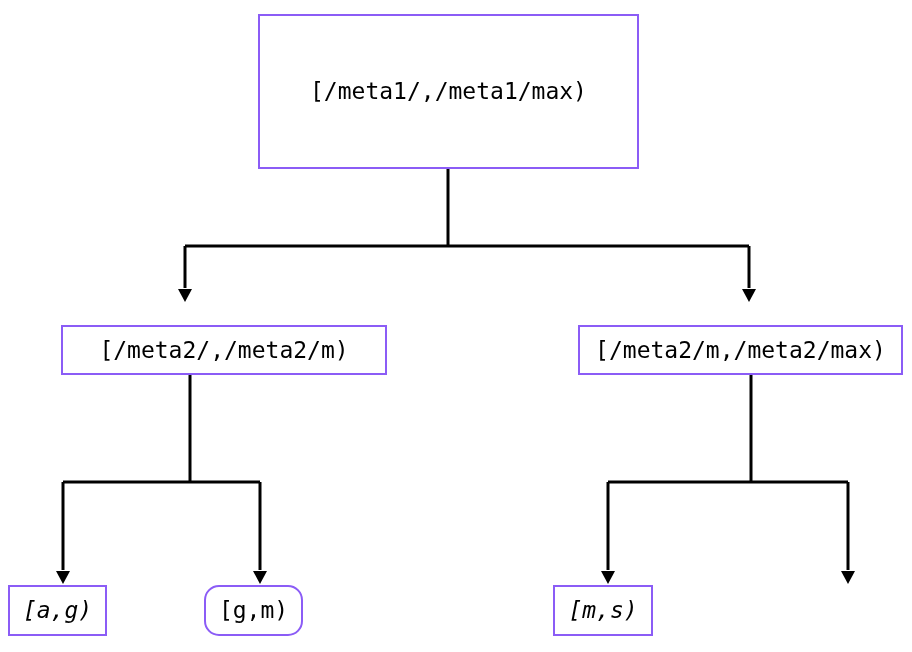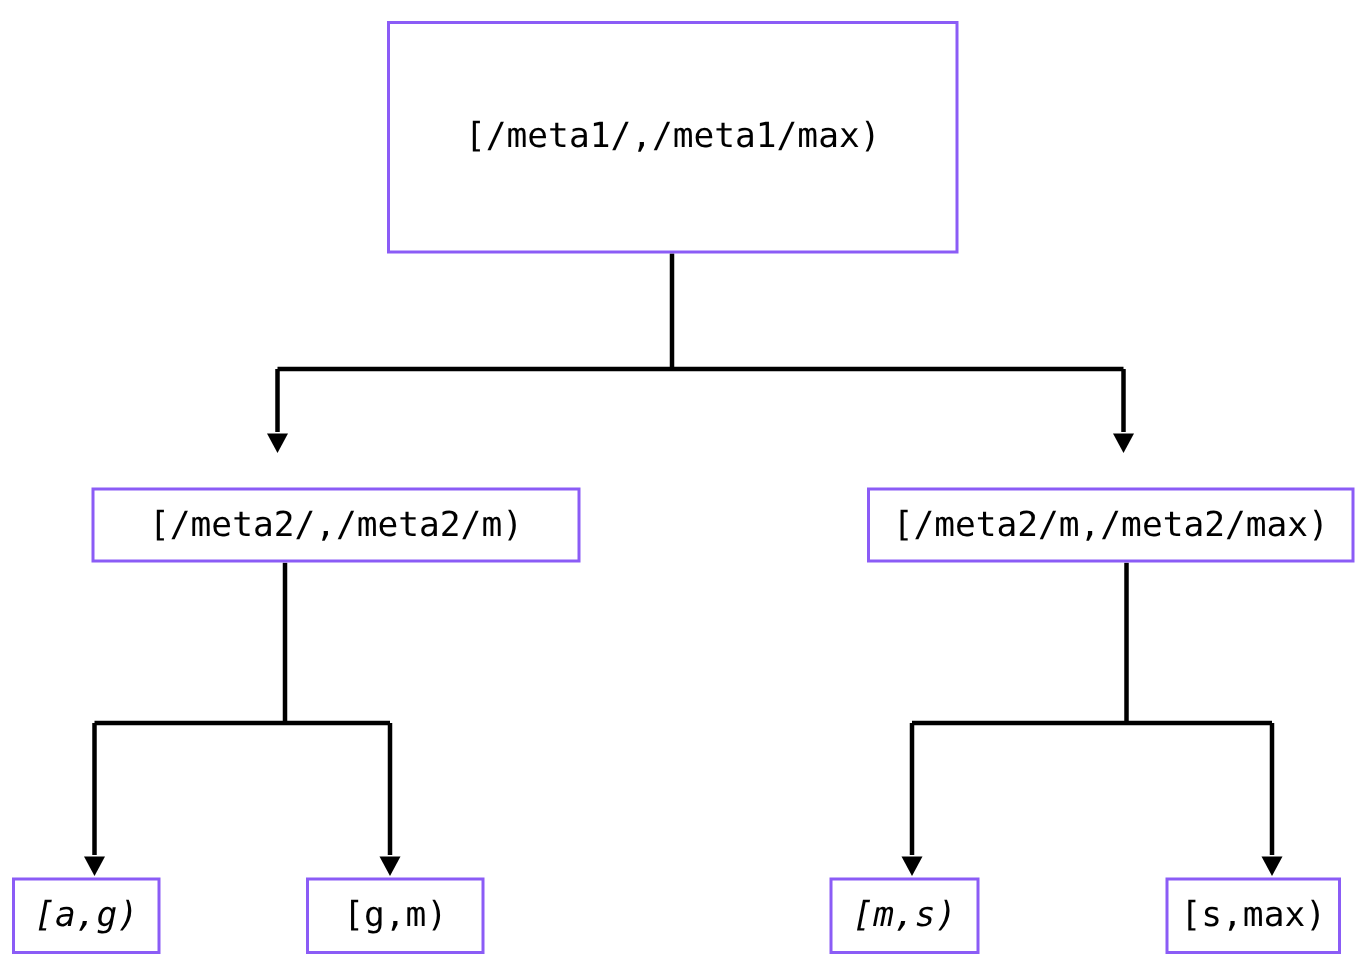--- a/index.html
+++ b/index.html
@@ -120,25 +120,22 @@
   </div>
 
   <div class="node mid" style="left:578px; top:325px; width:325px; height:50px;">
     <span class="node-label">[/meta2/m,/meta2/max)</span>
   </div>
 
   <div class="node leaf" style="left:8px; top:585px; width:99px; height:51px;font-style:italic;">
     <span class="node-label">[a,g)</span>
   </div>
 
-  <div class="node leaf" style="left:204px; top:585px; width:119px; height:51px;">
+  <div class="node leaf" style="left:204px; top:585px; width:99px; height:51px;border-radius:15px;">
     <span class="node-label">[g,m)</span>
   </div>
 
   <div class="node leaf" style="left:553px; top:585px; width:100px; height:51px;font-style:italic;">
     <span class="node-label">[m,s)</span>
   </div>
 
-  <div class="node leaf" style="left:777px; top:585px; width:117px; height:51px;">
-    <span class="node-label">[s,max)</span>
-  </div>
 
 </div>
 
 </body></html>

